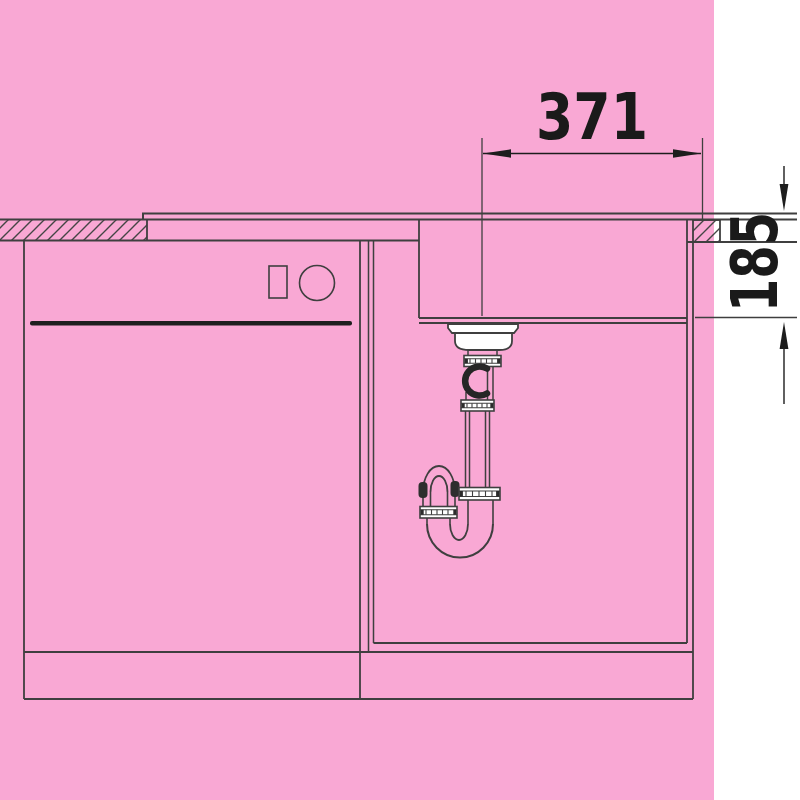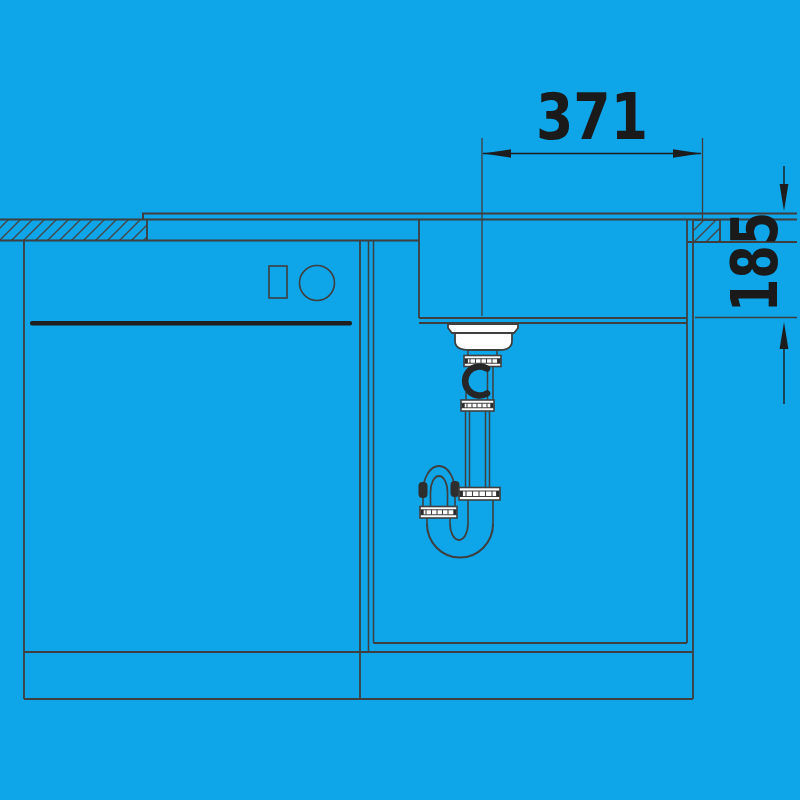--- a/index.html
+++ b/index.html
@@ -6,23 +6,23 @@
     margin: 0;
     padding: 0;
     background: #ffffff;
     width: 800px;
     height: 800px;
     overflow: hidden;
     font-family: "DejaVu Sans", "Liberation Sans", sans-serif;
   }
   #stage {
     position: relative;
-    width: 800px;
+    width: 714px;
     height: 800px;
-    background: #0ea5e9;
+    background: #f9a8d4;
     text-align: right;
   }
   svg { display: block; }
   .dim-label {
     font-family: "DejaVu Sans", "Liberation Sans", sans-serif;
     font-weight: bold;
     fill: #1a1a1a;
   }
 </style>
 </head>

